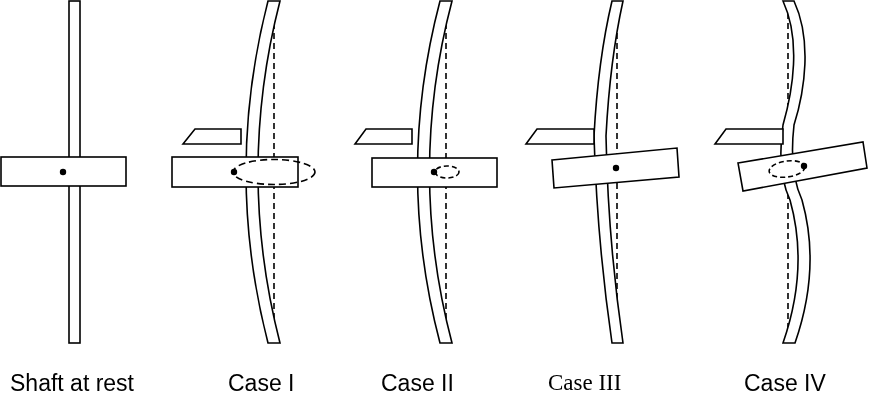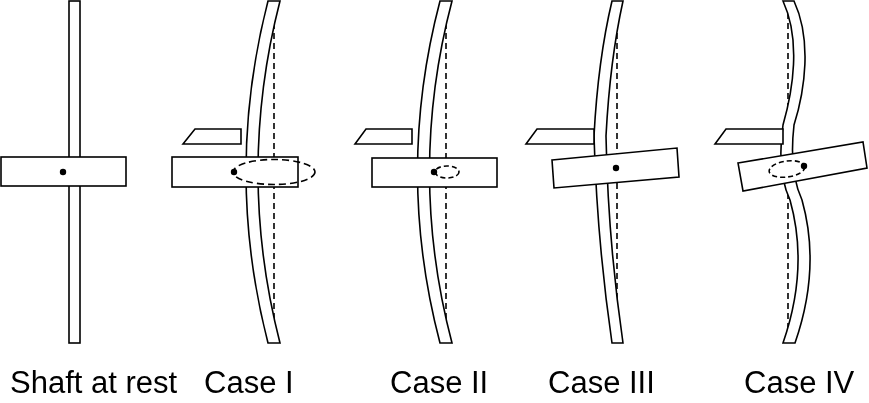--- a/index.html
+++ b/index.html
@@ -1,21 +1,21 @@
 <!DOCTYPE html>
 <html><head>
 <meta charset="utf-8">
 <style>
   html, body { margin: 0; padding: 0; background: #ffffff; }
   body { width: 869px; height: 403px; position: relative; overflow: hidden; }
   #diagram { position: absolute; left: 0; top: 0; }
   .label {
     position: absolute; top: 369px;
     font-family: "Liberation Sans", sans-serif;
-    font-size: 31px; color: #000; white-space: nowrap;
+    font-size: 23px; color: #000; white-space: nowrap;
     line-height: 28px;
   }
 </style>
 </head>
 <body>
 
 <svg id="diagram" width="869" height="403" viewBox="0 0 869 403" xmlns="http://www.w3.org/2000/svg">
   <g fill="#fff" stroke="#000" stroke-width="1.6" stroke-linejoin="miter">
 
     <g>
@@ -55,16 +55,16 @@
       <path d="M783,1 L794,1 C812,40 805,90 794,125 C790,160 795,185 802,200 C816,250 810,300 795,343 L783,343 C798,300 804,250 790,200 C783,185 778,160 783,125 C793,90 801,40 783,1 Z"></path>
       <polygon points="715,144 726,129 783,129 783,144"></polygon>
       <polygon points="738,163 863,142 867,168 743,191"></polygon>
       <ellipse cx="787" cy="169" rx="18" ry="8" fill="none" stroke-dasharray="5,3" transform="rotate(-8 787 169)"></ellipse>
       <circle cx="804" cy="166" r="3.2" fill="#000" stroke="none"></circle>
     </g>
   </g>
 </svg>
 
 <div class="label" style="left:10px;">Shaft at rest</div>
-<div class="label" style="left:204px;">Case I</div>
-<div class="label" style="left:390px;text-align:right;">Case II</div>
-<div class="label" style="left:548px;">Case III</div>
+<div class="label" style="left:228px;">Case I</div>
+<div class="label" style="left:381px;text-align:right;">Case II</div>
+<div class="label" style="left:548px;font-family:Liberation Serif, serif;">Case III</div>
 <div class="label" style="left:744px;">Case IV</div>
 
 </body></html>

